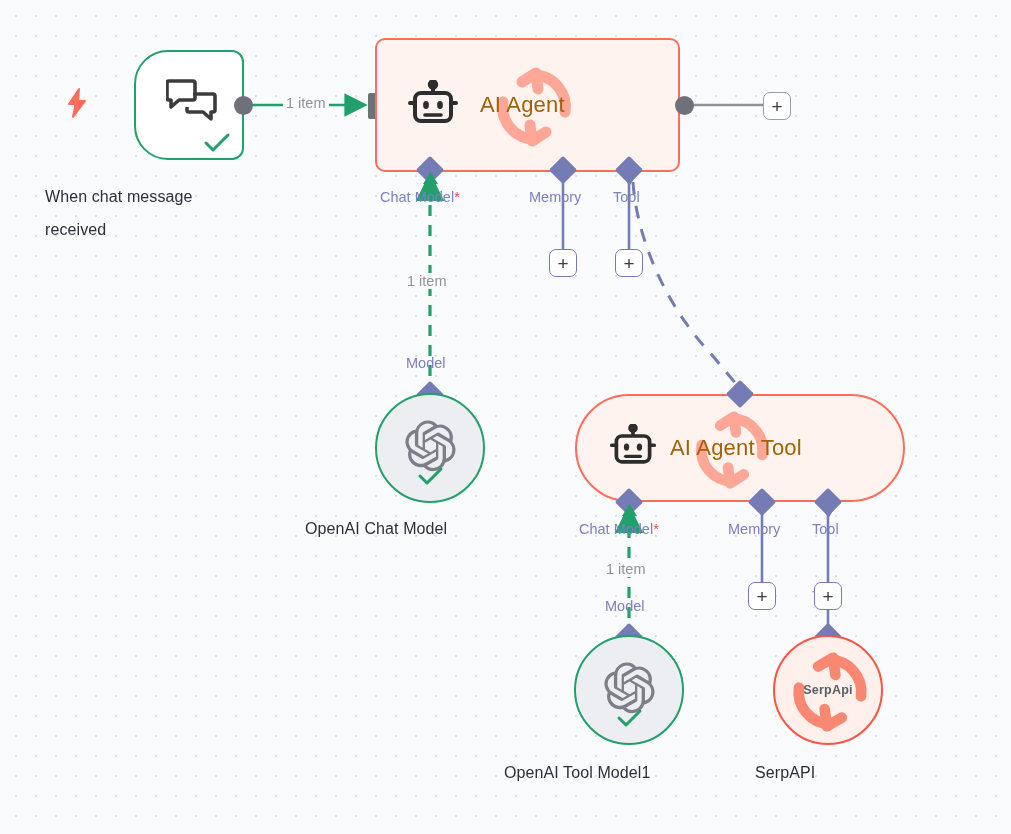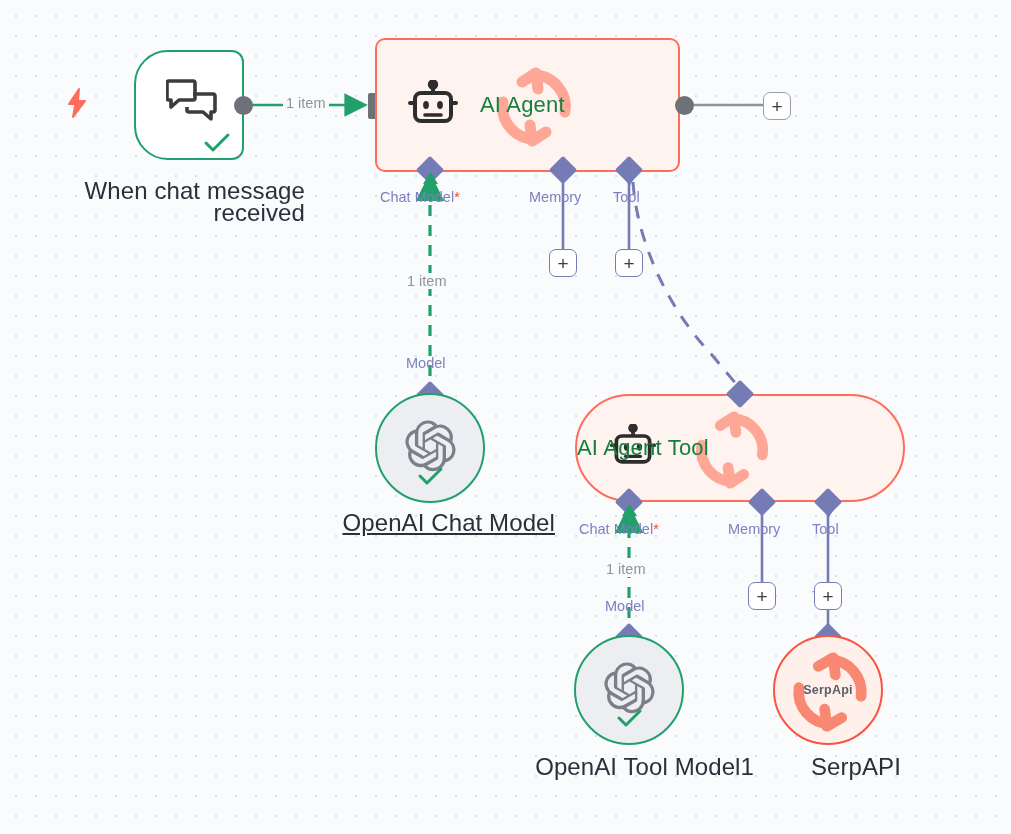--- a/index.html
+++ b/index.html
@@ -16,24 +16,24 @@
     background-image:radial-gradient(circle, #dcdfe8 1.1px, transparent 1.2px);
     background-size:20px 20px;
     background-position:6px 6px;
   }
   #edges{position:absolute;left:0;top:0;width:1011px;height:834px;pointer-events:none;}
 
   
   .nd{position:absolute;}
   .nd-title{
     position:absolute;
-    text-align:right;
+    text-align:left;
     color:#2d2e3a;
-    font-size:24px;
-    line-height:22px;
+    font-size:16px;
+    line-height:33px;
     letter-spacing:.1px;
     white-space:pre-line;
   }
   
   .trigger-box{
     position:absolute;
     width:110px;height:110px;
     background:#fff;
     border:2.2px solid #22a06b;
     border-radius:34px 12px 12px 34px;
@@ -46,21 +46,21 @@
     border:2.2px solid #ff6d5a;
     box-sizing:border-box;
     display:flex;
     align-items:center;
   }
   .agent-box.rect{border-radius:10px;}
   .agent-box.pill{border-radius:70px;}
   .agent-label{
     position:relative;
     z-index:3;
-    color:#15803d;
+    color:#a16207;
     font-size:22px;
     letter-spacing:.2px;
     white-space:nowrap;
   }
   
   .circ{
     position:absolute;
     border-radius:50%;
     box-sizing:border-box;
     display:flex;align-items:center;justify-content:center;
@@ -222,21 +222,21 @@
         <svg width="56" height="56" viewBox="0 0 24 24" xmlns="http://www.w3.org/2000/svg">
           <path d="M21.55 10.04a5.42 5.42 0 0 0-.47-4.45 5.49 5.49 0 0 0-5.9-2.63A5.42 5.42 0 0 0 11.1 1.1a5.49 5.49 0 0 0-5.24 3.8A5.43 5.43 0 0 0 2.22 7.5a5.49 5.49 0 0 0 .67 6.44 5.42 5.42 0 0 0 .47 4.45 5.49 5.49 0 0 0 5.9 2.63 5.42 5.42 0 0 0 4.08 1.82 5.49 5.49 0 0 0 5.24-3.81 5.43 5.43 0 0 0 3.63-2.62 5.49 5.49 0 0 0-.66-6.37zM13.34 21.4a4.07 4.07 0 0 1-2.61-.95l.13-.07 4.34-2.5a.71.71 0 0 0 .36-.62v-6.1l1.83 1.06a.07.07 0 0 1 .04.05v5.07a4.09 4.09 0 0 1-4.09 4.06zM4.55 17.65a4.07 4.07 0 0 1-.49-2.73l.13.08 4.34 2.5a.7.7 0 0 0 .71 0l5.3-3.05v2.11a.07.07 0 0 1-.03.06L10.12 19.1a4.09 4.09 0 0 1-5.57-1.49zM3.41 8.2a4.07 4.07 0 0 1 2.13-1.79v5.16a.7.7 0 0 0 .35.61l5.28 3.04-1.84 1.06a.07.07 0 0 1-.06 0L4.89 13.75A4.09 4.09 0 0 1 3.4 8.19zm15.08 3.5L13.2 8.63l1.83-1.06a.07.07 0 0 1 .07 0l4.38 2.53a4.08 4.08 0 0 1-.63 7.37v-5.16a.7.7 0 0 0-.36-.61zm1.82-2.74l-.13-.08-4.33-2.52a.71.71 0 0 0-.72 0L9.84 9.42V7.31a.07.07 0 0 1 .02-.06l4.38-2.53a4.08 4.08 0 0 1 6.07 4.24zM8.84 12.7L7.01 11.65a.07.07 0 0 1-.04-.05V6.53a4.08 4.08 0 0 1 6.7-3.14l-.13.08-4.34 2.5a.71.71 0 0 0-.36.61v6.1zm1-2.14L12.2 9.2l2.37 1.36v2.73l-2.36 1.36-2.37-1.36z" fill="#7c7f88"></path>
         </svg>
       </div>
     </div>
     <div class="check" style="left:417px;top:466px;">
       <svg width="27" height="21" viewBox="0 0 27 21" xmlns="http://www.w3.org/2000/svg">
         <path d="M3 10 L10 17 L24 3" fill="none" stroke="#22a06b" stroke-width="3" stroke-linecap="round" stroke-linejoin="round"></path>
       </svg>
     </div>
-    <div class="nd-title" style="left:305px;top:512px;width:250px;text-decoration:underline;">OpenAI Chat Model</div>
+    <div class="nd-title" style="left:305px;top:512px;width:250px;">OpenAI Chat Model</div>
   </div>
 
   <div class="nd">
     <div class="agent-box pill" style="left:575px;top:394px;width:330px;height:108px;">
       <div style="position:absolute;left:32px;top:28px;">
         <svg width="48" height="48" viewBox="0 0 52 52" xmlns="http://www.w3.org/2000/svg">
           <path d="M26 4 v8" stroke="#2d2d2d" stroke-width="4" stroke-linecap="round"></path>
           <circle cx="26" cy="4.5" r="3.4" fill="none" stroke="#2d2d2d" stroke-width="3.6"></circle>
           <rect x="8" y="13" width="36" height="28" rx="6" fill="none" stroke="#2d2d2d" stroke-width="4"></rect>
           <path d="M8 23 h-5 M44 23 h5" stroke="#2d2d2d" stroke-width="4" stroke-linecap="round"></path>
@@ -246,21 +246,21 @@
         </svg>
       </div>
       <div style="position:absolute;left:113px;top:12px;opacity:.72;">
         <svg width="84" height="84" viewBox="0 0 86 86" xmlns="http://www.w3.org/2000/svg">
           <path d="M43 11 A32 32 0 0 1 74 48" fill="none" stroke="#ff8a76" stroke-width="11" stroke-linecap="round"></path>
           <path d="M43 75 A32 32 0 0 1 12 38" fill="none" stroke="#ff8a76" stroke-width="11" stroke-linecap="round"></path>
           <path d="M31 18 L45 9 L47 25" fill="none" stroke="#ff8a76" stroke-width="11" stroke-linecap="round" stroke-linejoin="round"></path>
           <path d="M55 68 L41 77 L39 61" fill="none" stroke="#ff8a76" stroke-width="11" stroke-linecap="round" stroke-linejoin="round"></path>
         </svg>
       </div>
-      <div class="agent-label" style="">AI Agent Tool</div>
+      <div class="agent-label" style="margin-left:93px;">AI Agent Tool</div>
     </div>
 
     <div class="diamond" style="left:730px;top:384px;"></div>
 
     <div class="diamond" style="left:619px;top:492px;"></div>
     <div style="position:absolute;left:621px;top:504px;">
       <svg width="17" height="14" viewBox="0 0 17 14">
           <path d="M8.5 0 L16 12 L1 12 Z" fill="#22a06b"></path>
         </svg>
     </div>

